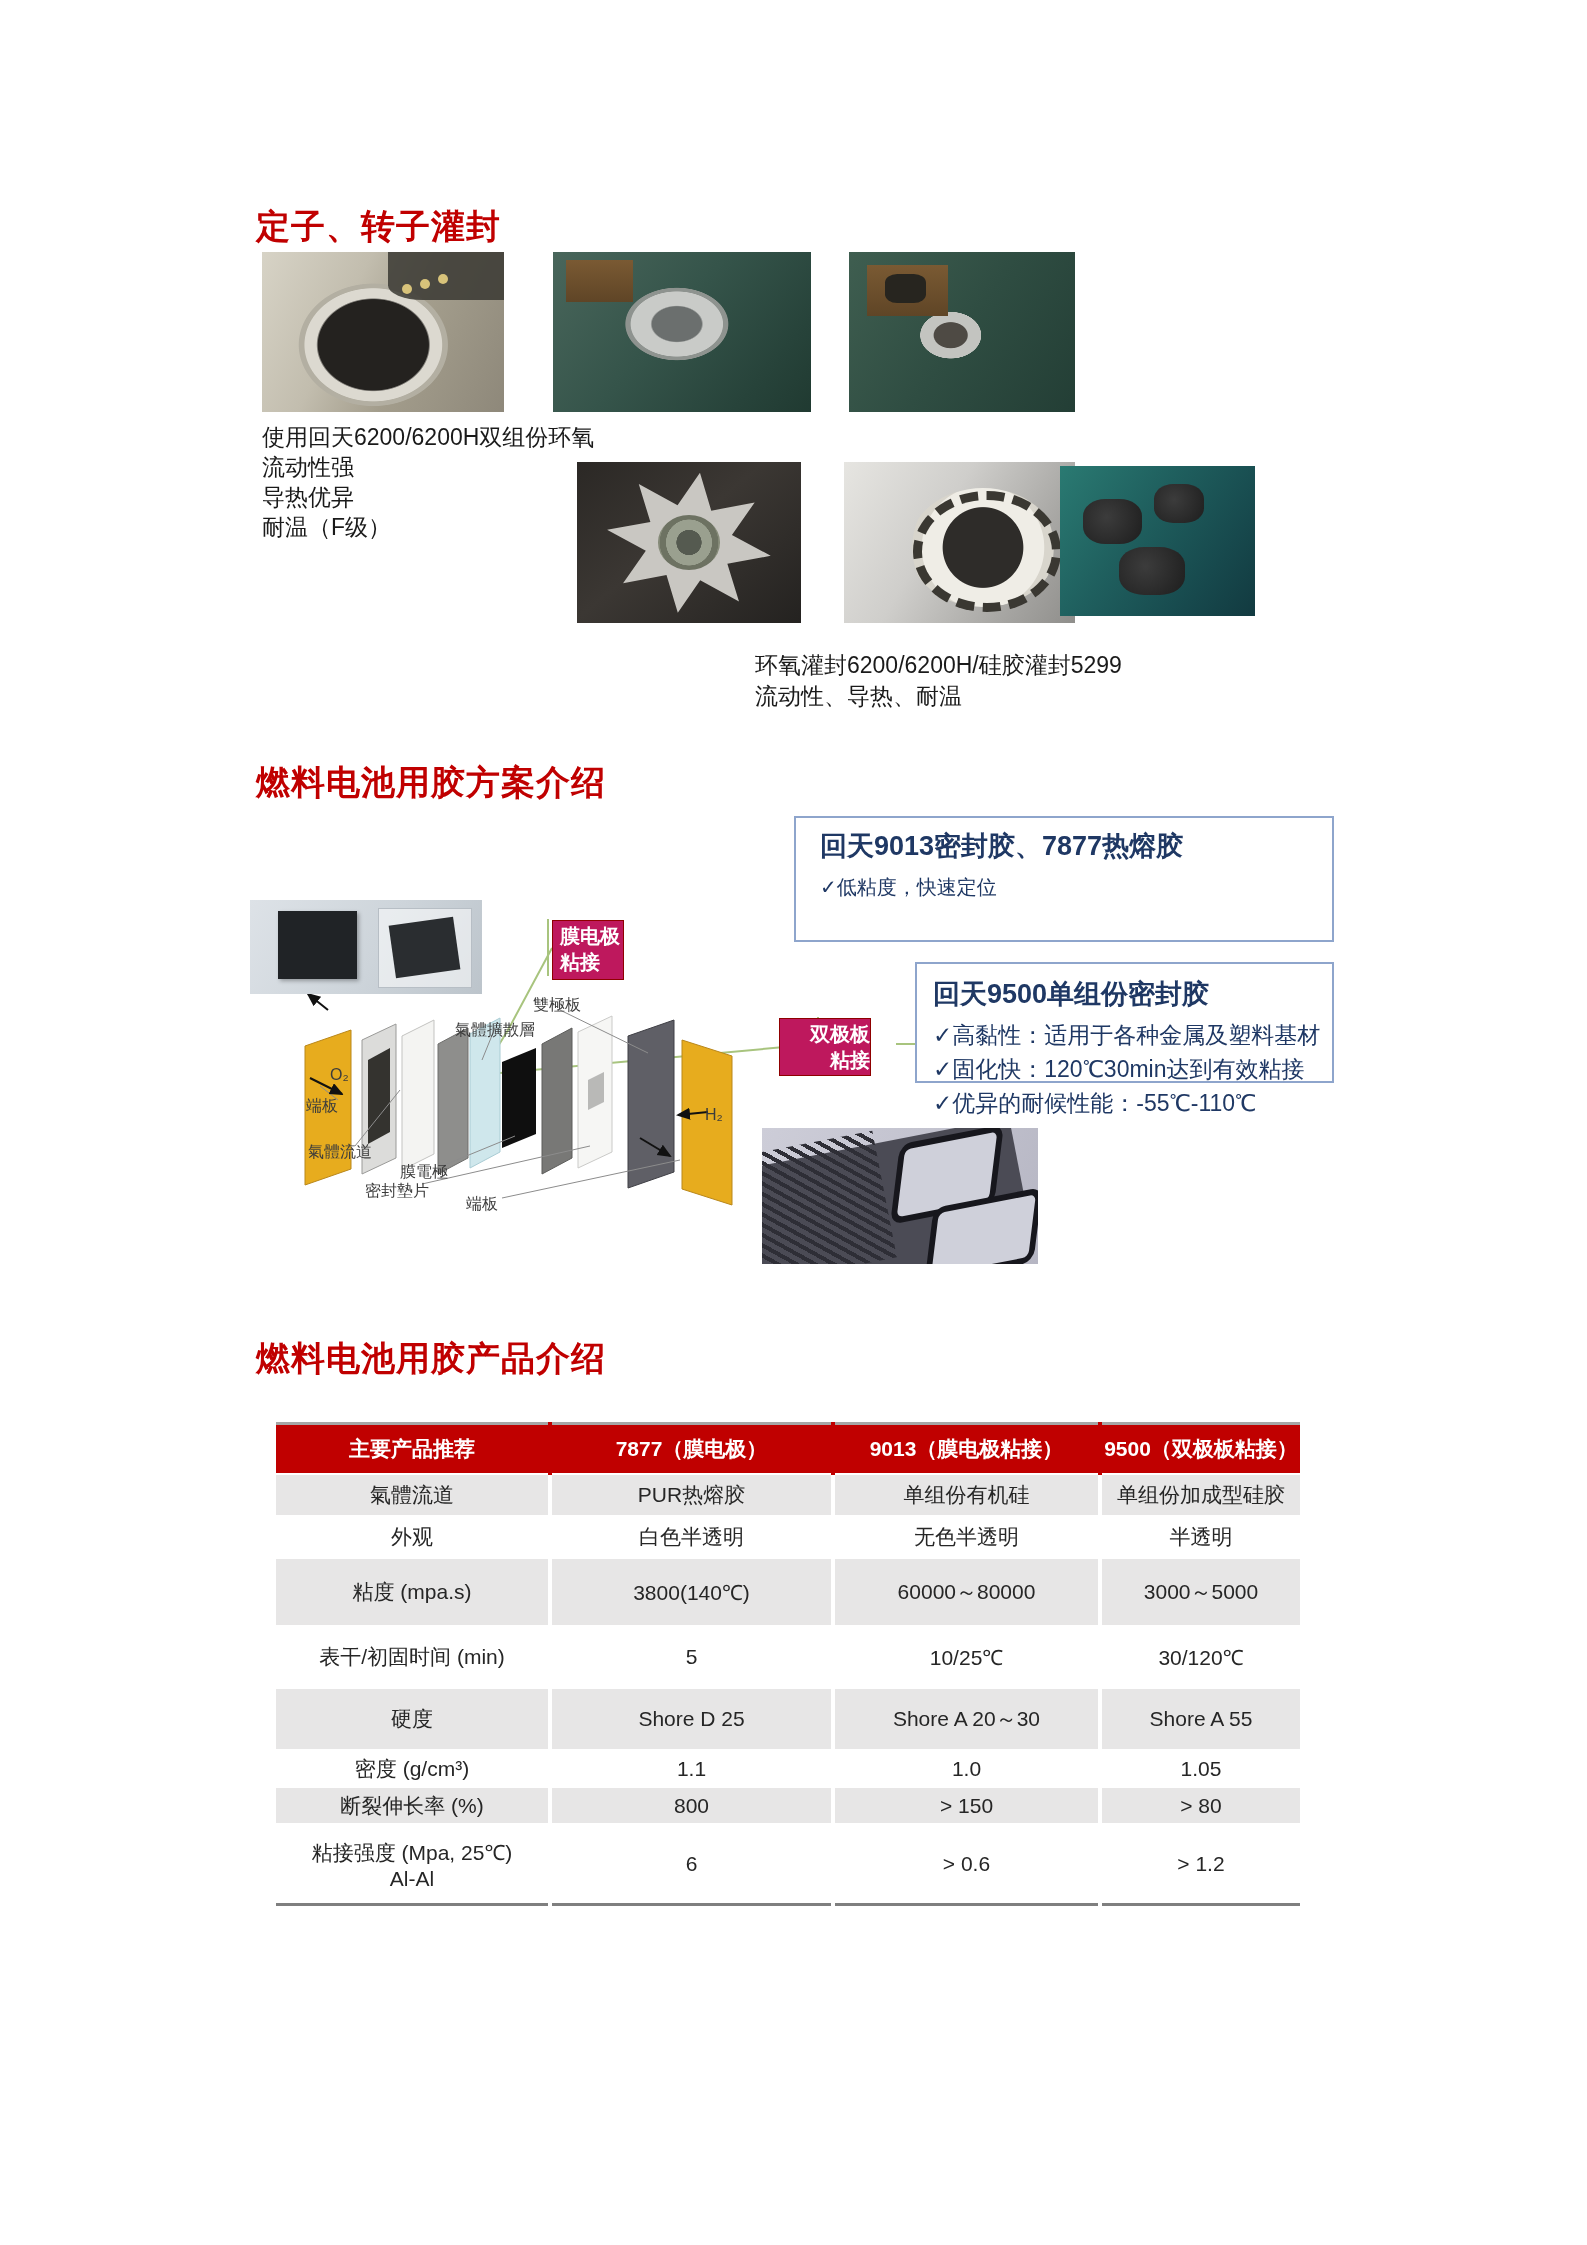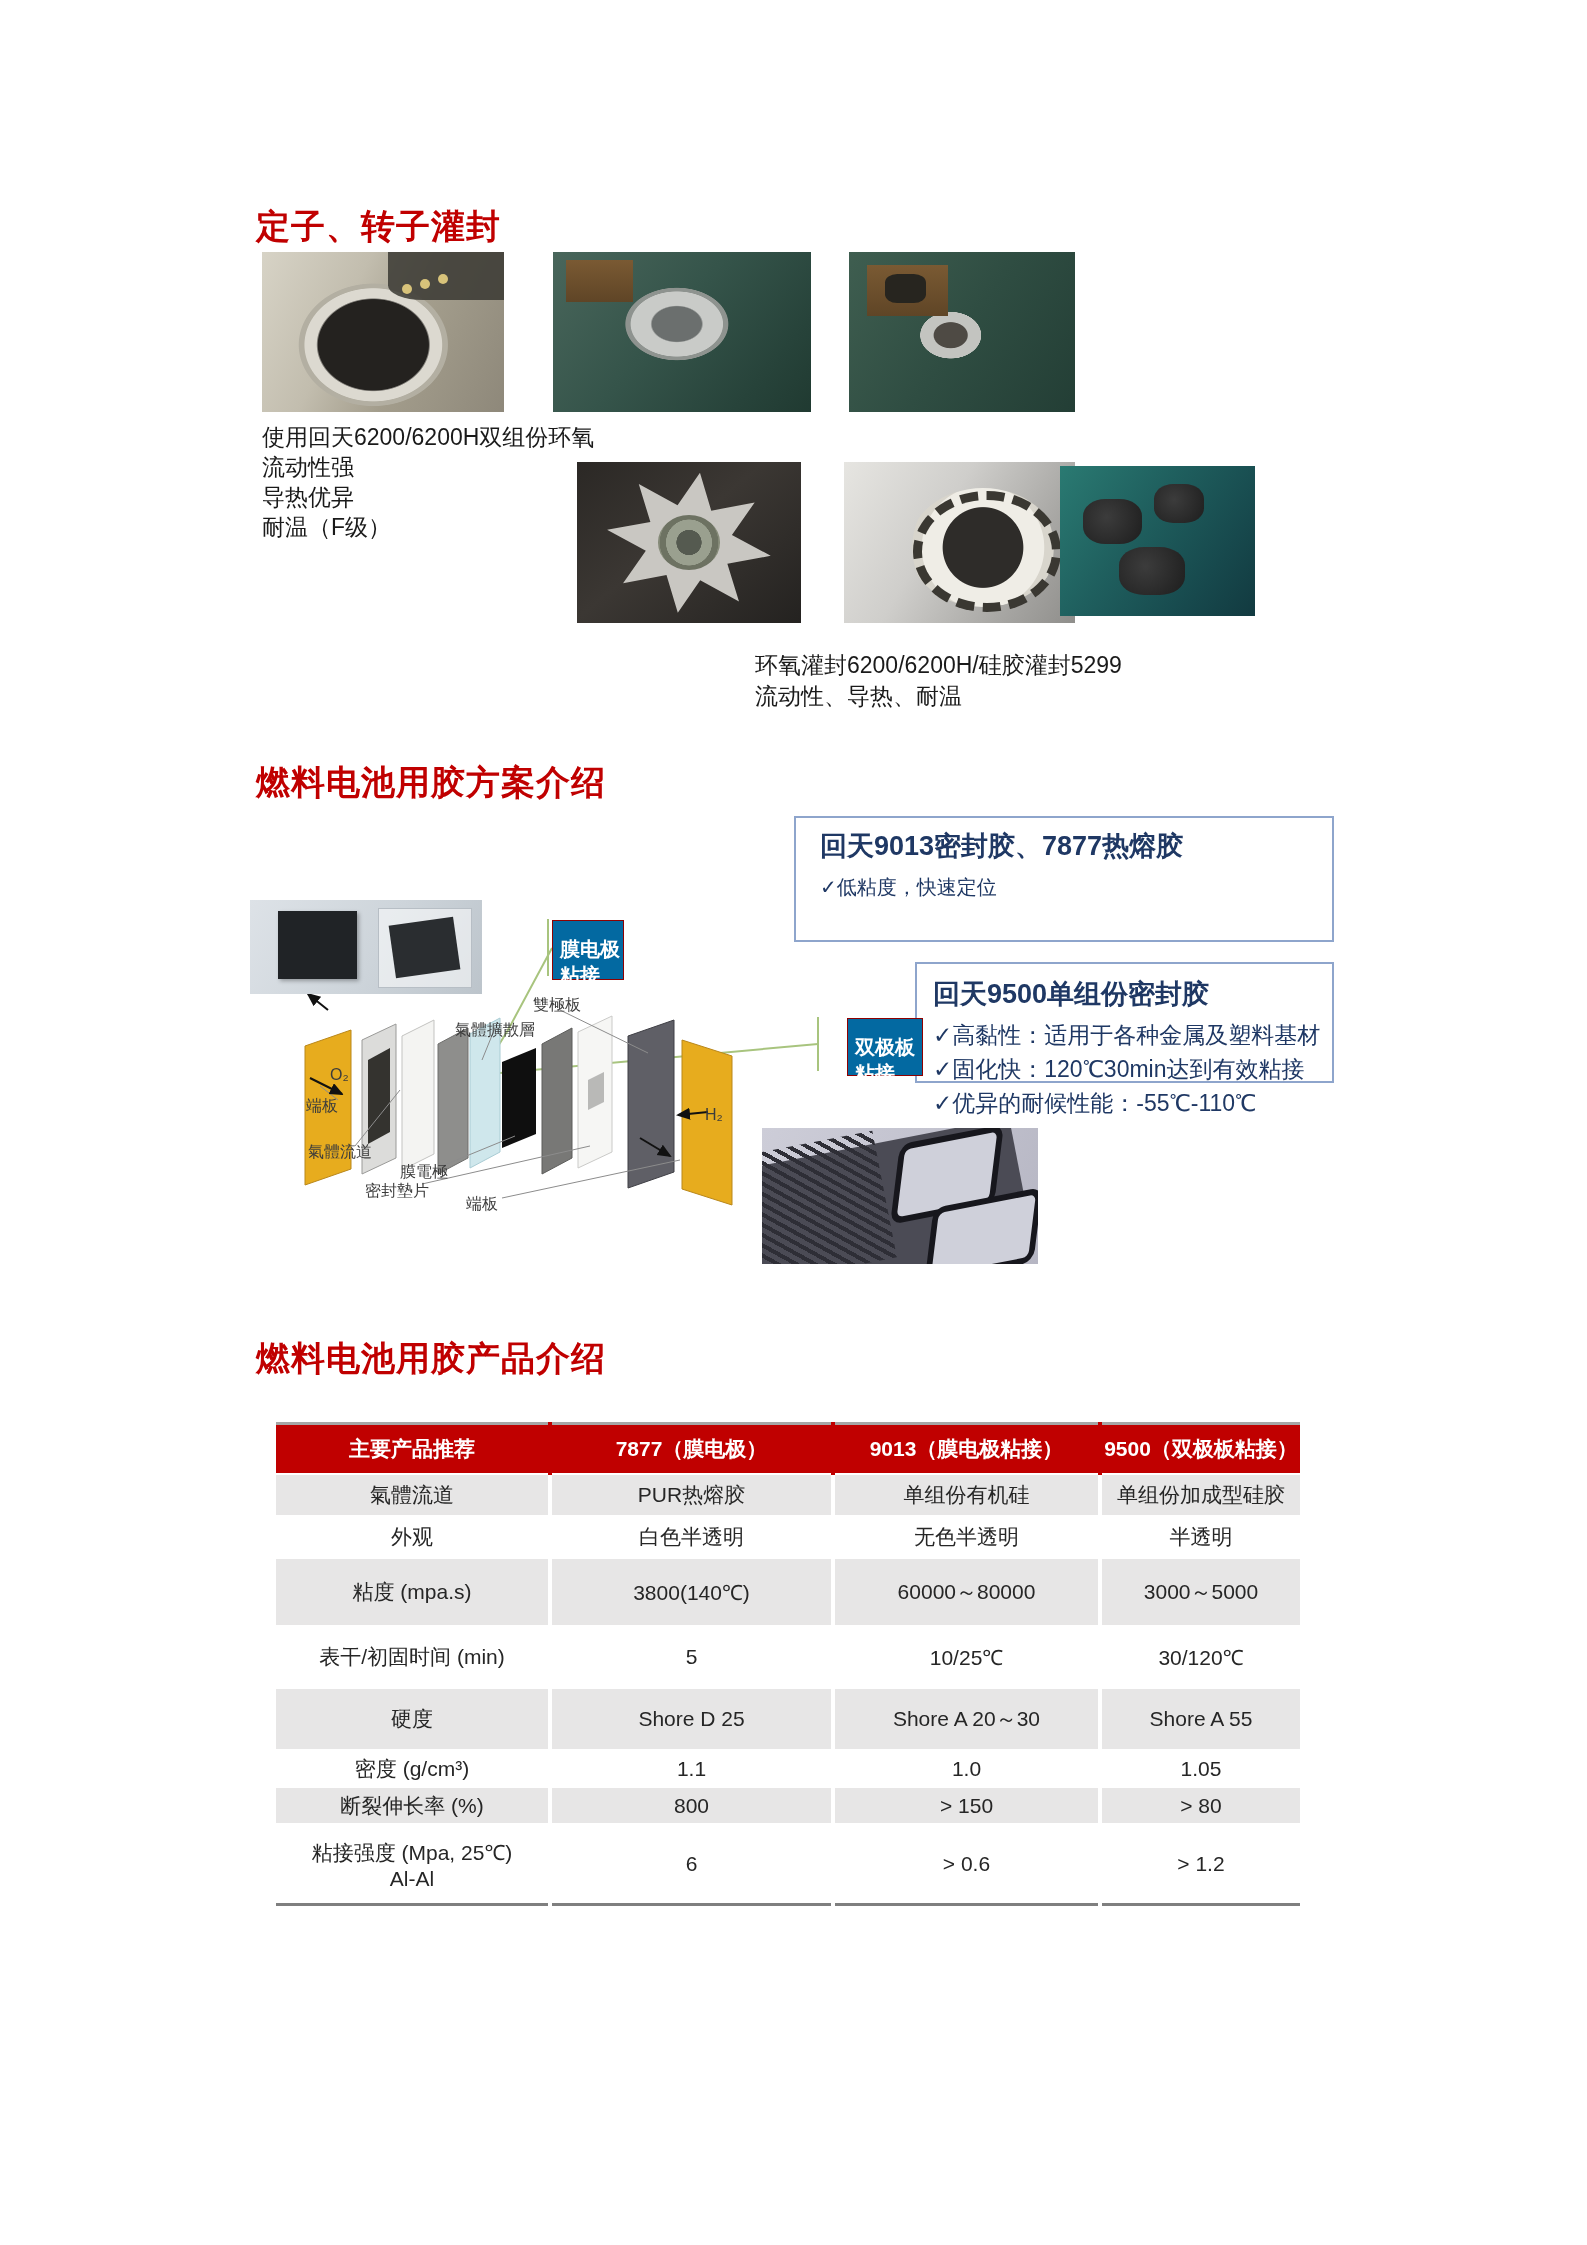--- a/index.html
+++ b/index.html
@@ -69,22 +69,22 @@
                 background:#cfd0da; transform:rotate(-11deg) skewX(-18deg); }
 
   
   .blue-box { position:absolute; background:#fff; border:2px solid #8EA5CC; box-sizing:border-box;
               color:#1F3864; }
   .blue-box .bb-title { font-weight:bold; font-size:27px; }
   .blue-box .bb-line { font-size:20px; }
   #blue-box-2 .bb-line { font-size:23px; }
 
   
-  .red-tag { position:absolute; background:#0369a1; border:1px solid #8f0000; color:#fff;
-             font-size:20px; font-weight:bold; line-height:26px; padding:15px 0 0 7px; box-sizing:border-box; z-index:3; }
+  .red-tag { position:absolute; background:#be185d; border:1px solid #8f0000; color:#fff;
+             font-size:20px; font-weight:bold; line-height:26px; padding:2px 0 0 7px; box-sizing:border-box; z-index:3; }
 
   
   .dlabel { position:absolute; font-size:16px; color:#3c3c3c; z-index:3; white-space:nowrap; }
 
   
   .tbl-wrap { position:absolute; left:276px; top:1390px; width:1024px;margin-top:32px; }
   table.spec { border-collapse:collapse; width:100%; table-layout:fixed;
                border-top:3px solid #a6a6a6; border-bottom:3px solid #7f7f7f; }
   table.spec th { background:#C00000; color:#fff; font-weight:bold; font-size:21px; height:46px; text-align:center; }
   table.spec td { text-align:center; vertical-align:middle; font-size:21px; color:#262626; border-top:2px solid #fff; }
@@ -212,21 +212,21 @@
   <div class="photo" id="p-mea" style="left:250px; top:900px; width:232px; height:94px; z-index:2;">
     <div class="mea-sq1"></div>
     <div class="mea-pouch"></div>
     <div class="mea-sq2"></div>
   </div>
 
   <div class="red-tag" style="left:552px; top:920px; width:72px; height:60px;">
     <div>膜电极</div>
     <div>粘接</div>
   </div>
-  <div class="red-tag" style="left:847px; top:1018px; width:76px; height:58px;">
+  <div class="red-tag" style="left:779px; top:1018px; width:92px; height:58px;text-align:right;">
     <div>双极板</div>
     <div>粘接</div>
   </div>
 
   <span class="dlabel" style="left:533px; top:995px;">雙極板</span>
   <span class="dlabel" style="left:455px; top:1020px;">氣體擴散層</span>
   <span class="dlabel" style="left:298px; top:1066px;margin-left:32px;">O₂</span>
   <span class="dlabel" style="left:306px; top:1096px;">端板</span>
   <span class="dlabel" style="left:308px; top:1142px;">氣體流道</span>
   <span class="dlabel" style="left:400px; top:1162px;">膜電極</span>

